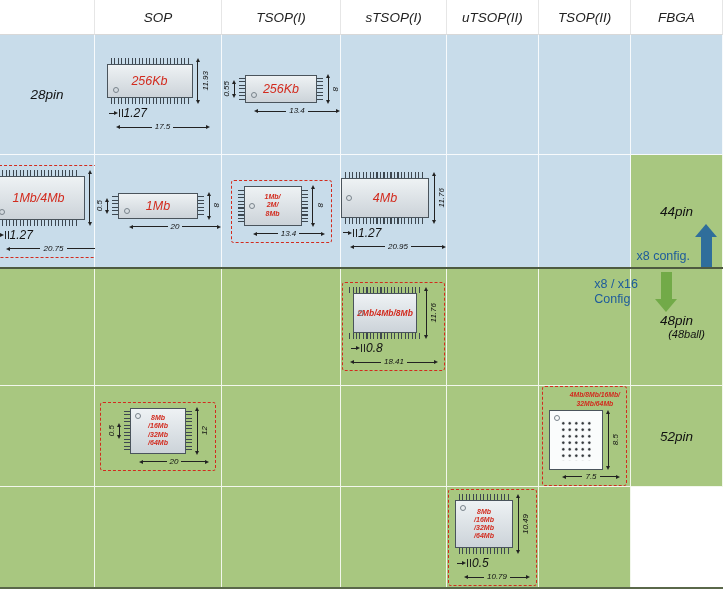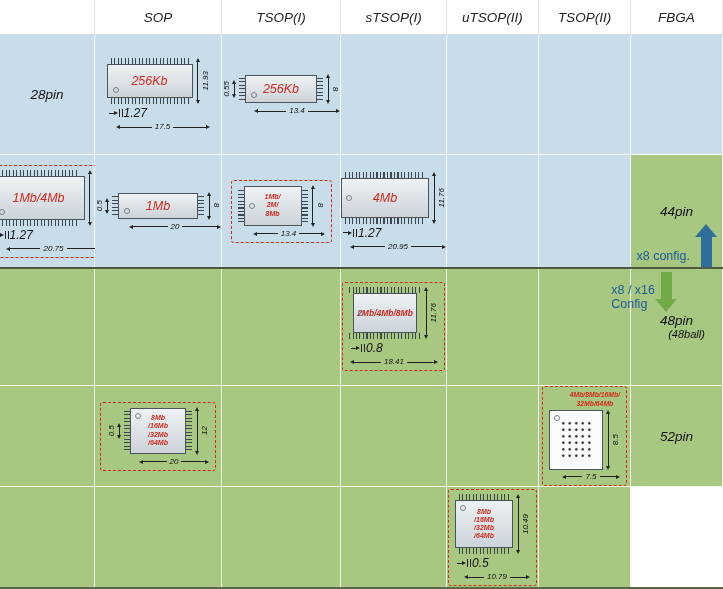--- a/index.html
+++ b/index.html
@@ -63,21 +63,21 @@
   .hline { height: 1px; background: #222; flex: 1; min-width: 4px; }
   .hnum { font-size: 8px; color: #111; padding: 0 3px; line-height: 1; }
   .pitchrow { display: flex; align-items: center; align-self: flex-start; margin-top: 2px; margin-left: 2px; }
   .ticks { width: 4px; height: 8px; border-left: 1px solid #222; border-right: 1px solid #222; margin: 0 1px; }
   .pnum { font-size: 12px; color: #111; }
 
   
   .annot { position: absolute; z-index: 3; }
   .annot-x8 { top: 224px; right: 6px; display: flex; align-items: flex-end; gap: 5px; }
   .x8text { color: var(--annot-blue, #1d5b9b); font-size: 12.5px; margin-bottom: 4px; }
-  .annot-x16 { top: 272px; right: 46px; display: flex; align-items: flex-end; gap: 0; }
+  .annot-x16 { top: 272px; right: 46px; display: flex; align-items: center; gap: 17px; }
   .x16text { color: var(--annot-blue, #1d5b9b); font-size: 12.5px; line-height: 1.18; }
   .x16text span { display: block; }
   .block-arrow { display: flex; flex-direction: column; align-items: center; }
   .tri-up { width: 0; height: 0; border-left: 11px solid transparent; border-right: 11px solid transparent;
             border-bottom: 13px solid var(--arrow-blue, #2f6e9b); }
   .arrow-up .stem { width: 11px; background: var(--arrow-blue, #2f6e9b); }
   .tri-dn { width: 0; height: 0; border-left: 11px solid transparent; border-right: 11px solid transparent;
             border-top: 13px solid var(--arrow-green, #72aa48); }
   .arrow-down .stem { width: 11px; background: var(--arrow-green, #72aa48); }
 </style>

